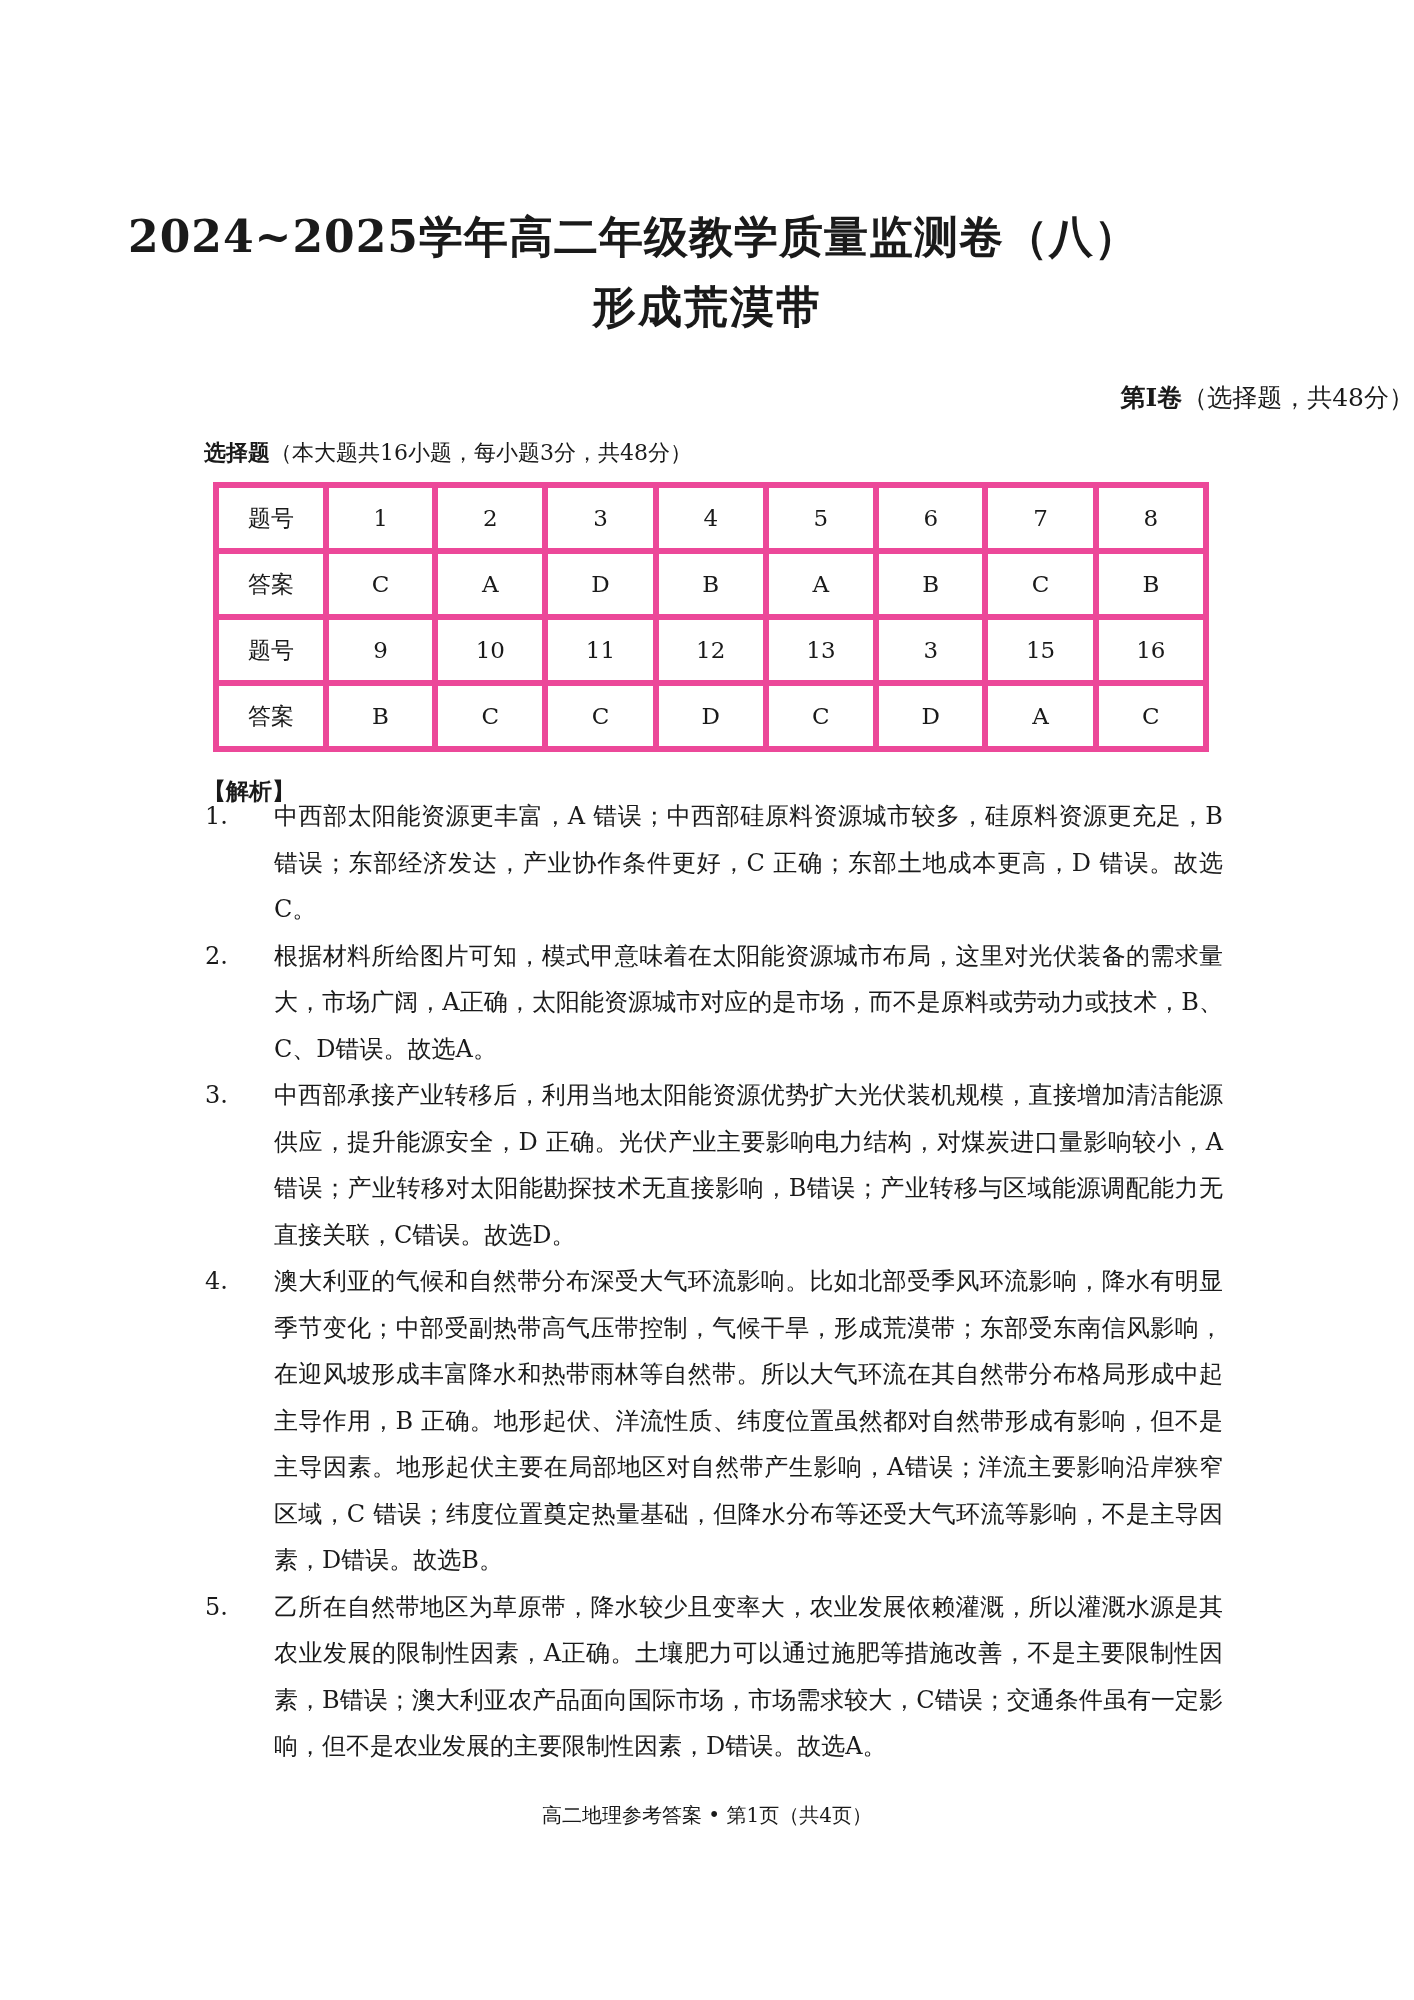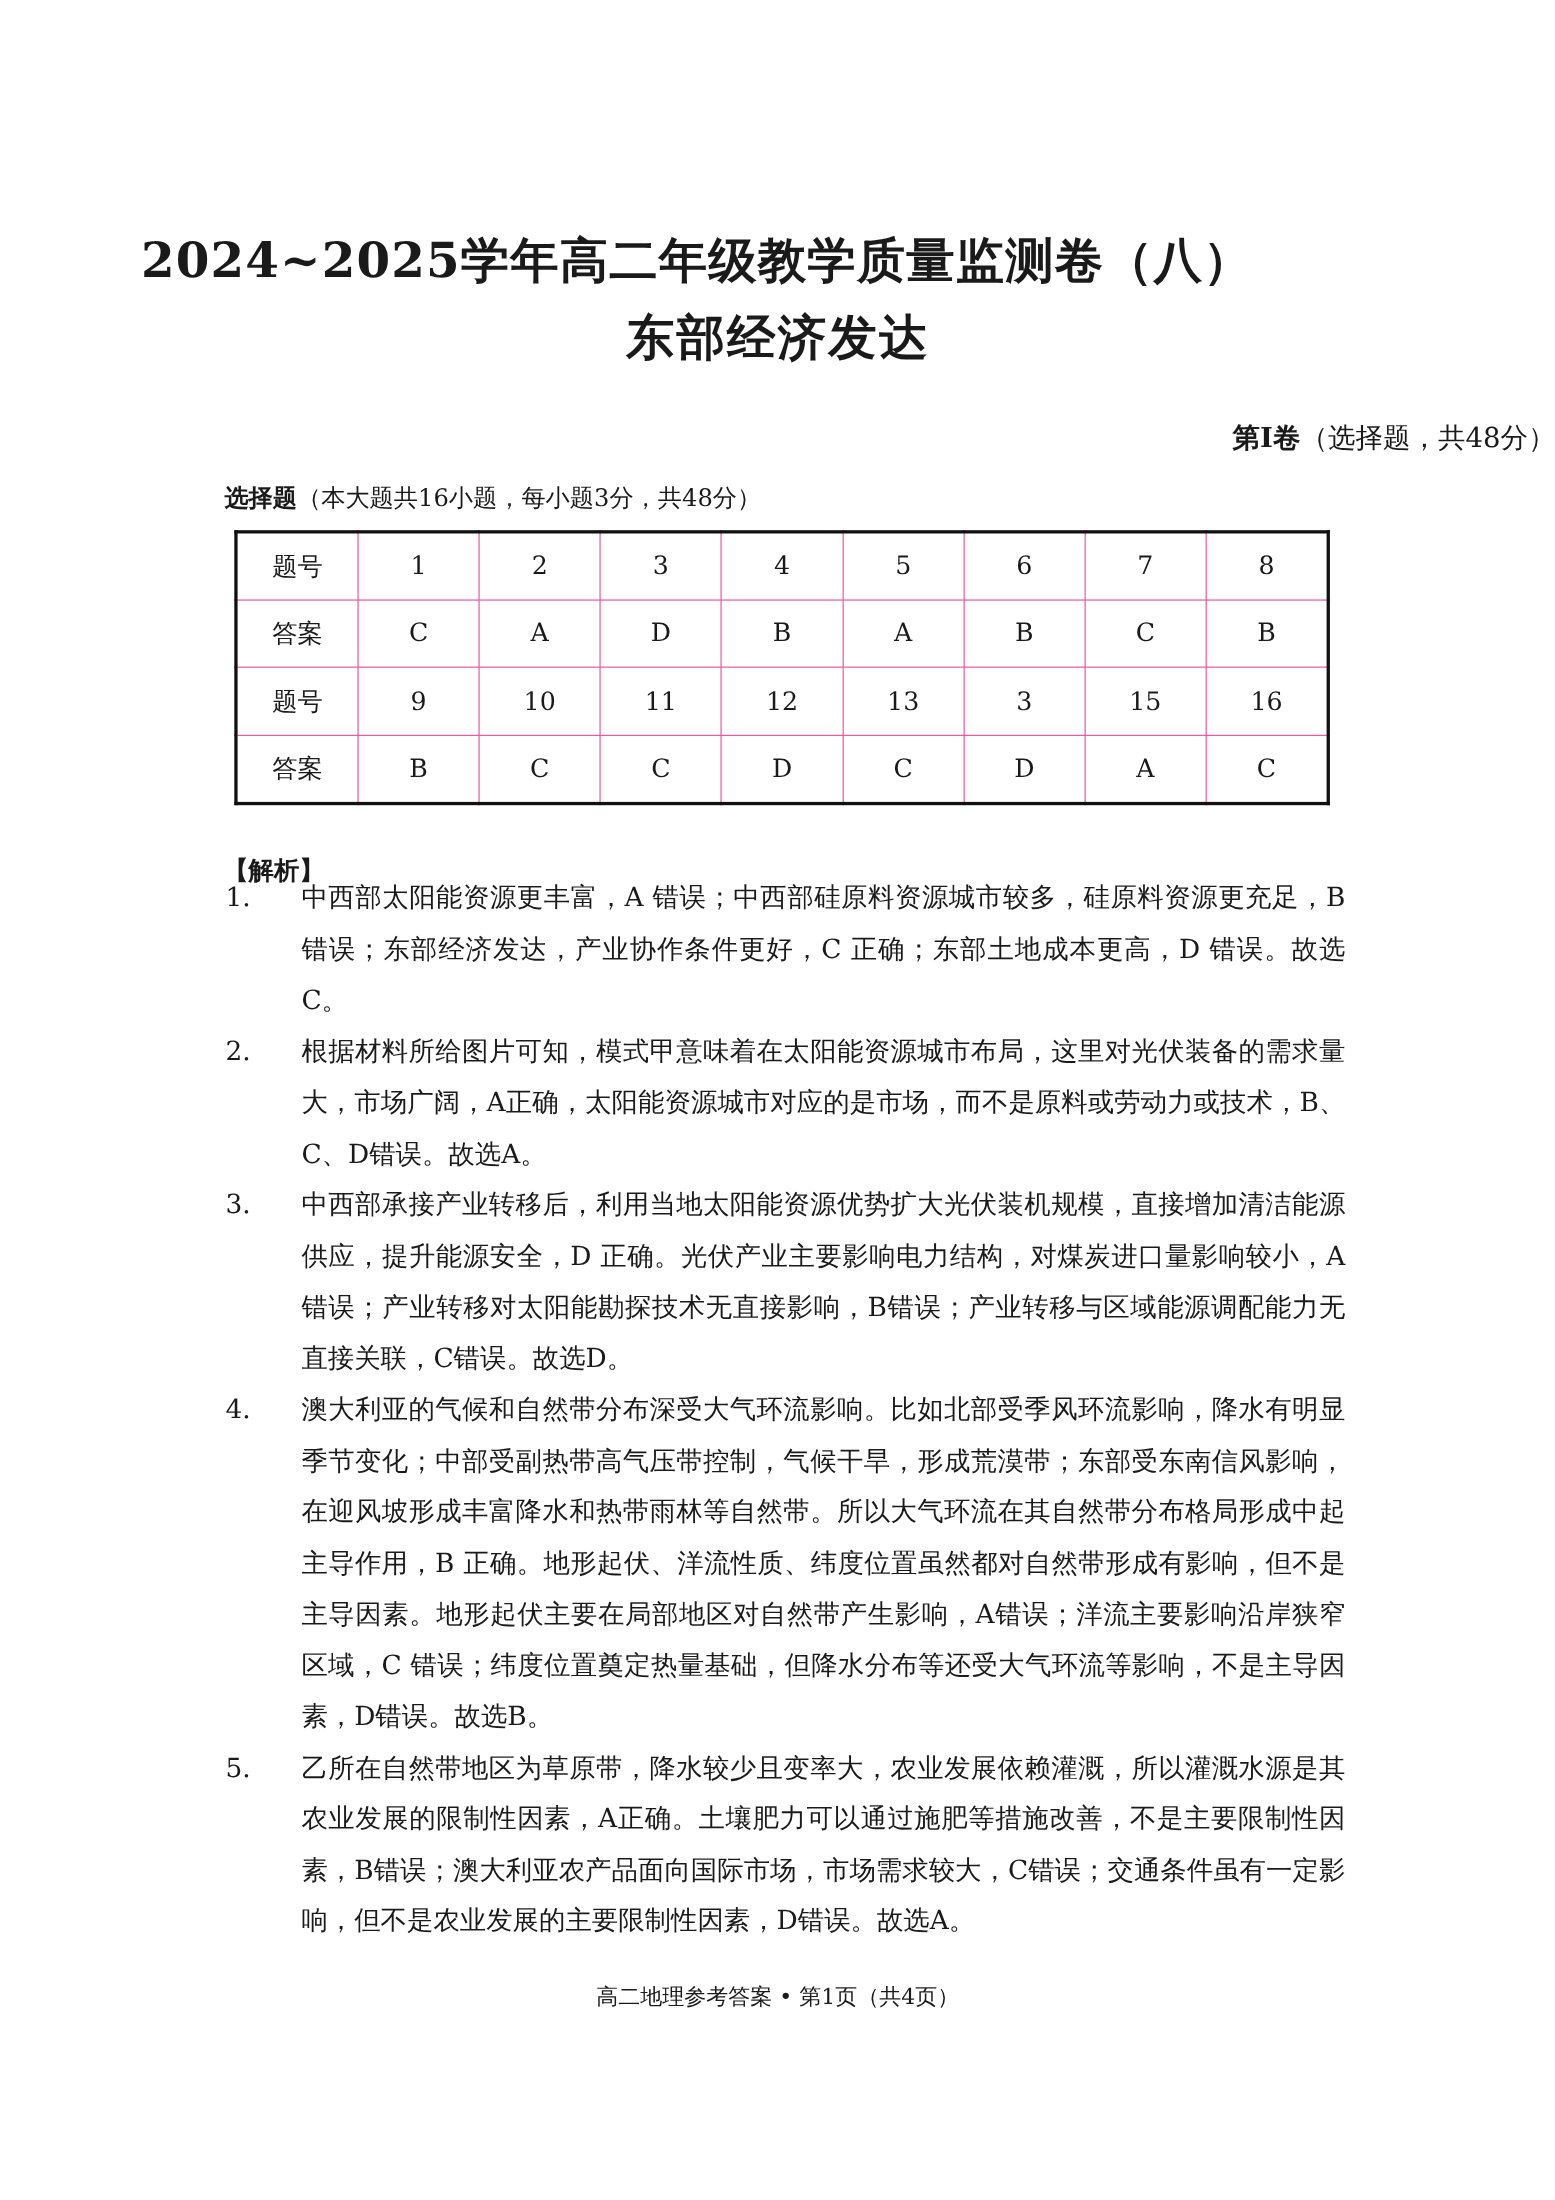--- a/index.html
+++ b/index.html
@@ -8,34 +8,34 @@
   .title1 { position: absolute; top: 208px; left: 0; width: 1267px; text-align: center;
             font-size: 44px; font-weight: bold; letter-spacing: 1px; }
   .title2 { position: absolute; top: 278px; left: 0; width: 1414px; text-align: center;
             font-size: 44px; font-weight: bold; letter-spacing: 2px; }
   .section-head { position: absolute; top: 381px; left: 0; width: 1414px; text-align: right; font-size: 25px; }
   .section-head b { font-weight: bold; }
   .mc-head { position: absolute; top: 438px; left: 204px; font-size: 22px; }
   .mc-head b { font-weight: bold; }
   table.answers { position: absolute; top: 482px; left: 213px; width: 996px; height: 250px;
                   border-collapse: collapse; border: 3px solid #111; }
-  table.answers td { border: 1px solid #ec4899; text-align: center; font-size: 23px; width: 110px; height: 60px; padding: 0; }
+  table.answers td { border: 6px solid #ec4899; text-align: center; font-size: 23px; width: 110px; height: 60px; padding: 0; }
   table.answers td.rowhead { width: 110px; }
   .analysis-head { position: absolute; top: 776px; left: 203px; font-size: 23px; font-weight: bold; text-align: center; }
   .items { position: absolute; top: 793px; left: 205px; width: 1018px; }
   .item { display: flex; font-size: 24px; line-height: 46.5px; margin-bottom: 0; }
   .item .num { width: 26px; flex: none; }
   .item .txt { flex: 1; text-align: justify; margin-left: 43px; }
   .footer { position: absolute; top: 1766px; left: 0; width: 1414px; text-align: center; font-size: 20px; margin-top: 36px; }
 </style>
 </head>
 <body>
 
 <div class="title1">2024~2025学年高二年级教学质量监测卷（八）</div>
-<div class="title2">东部经济发达</div>
+<div class="title2">形成荒漠带</div>
 
 <div class="section-head"><b>第Ⅰ卷</b><span>（选择题，共48分）</span></div>
 
 <div class="mc-head"><b>选择题</b><span>（本大题共16小题，每小题3分，共48分）</span></div>
 
 <table class="answers">
   <tbody id="answer-tbody">
       <tr>
         <td class="rowhead">题号</td>
         <td>1</td>

